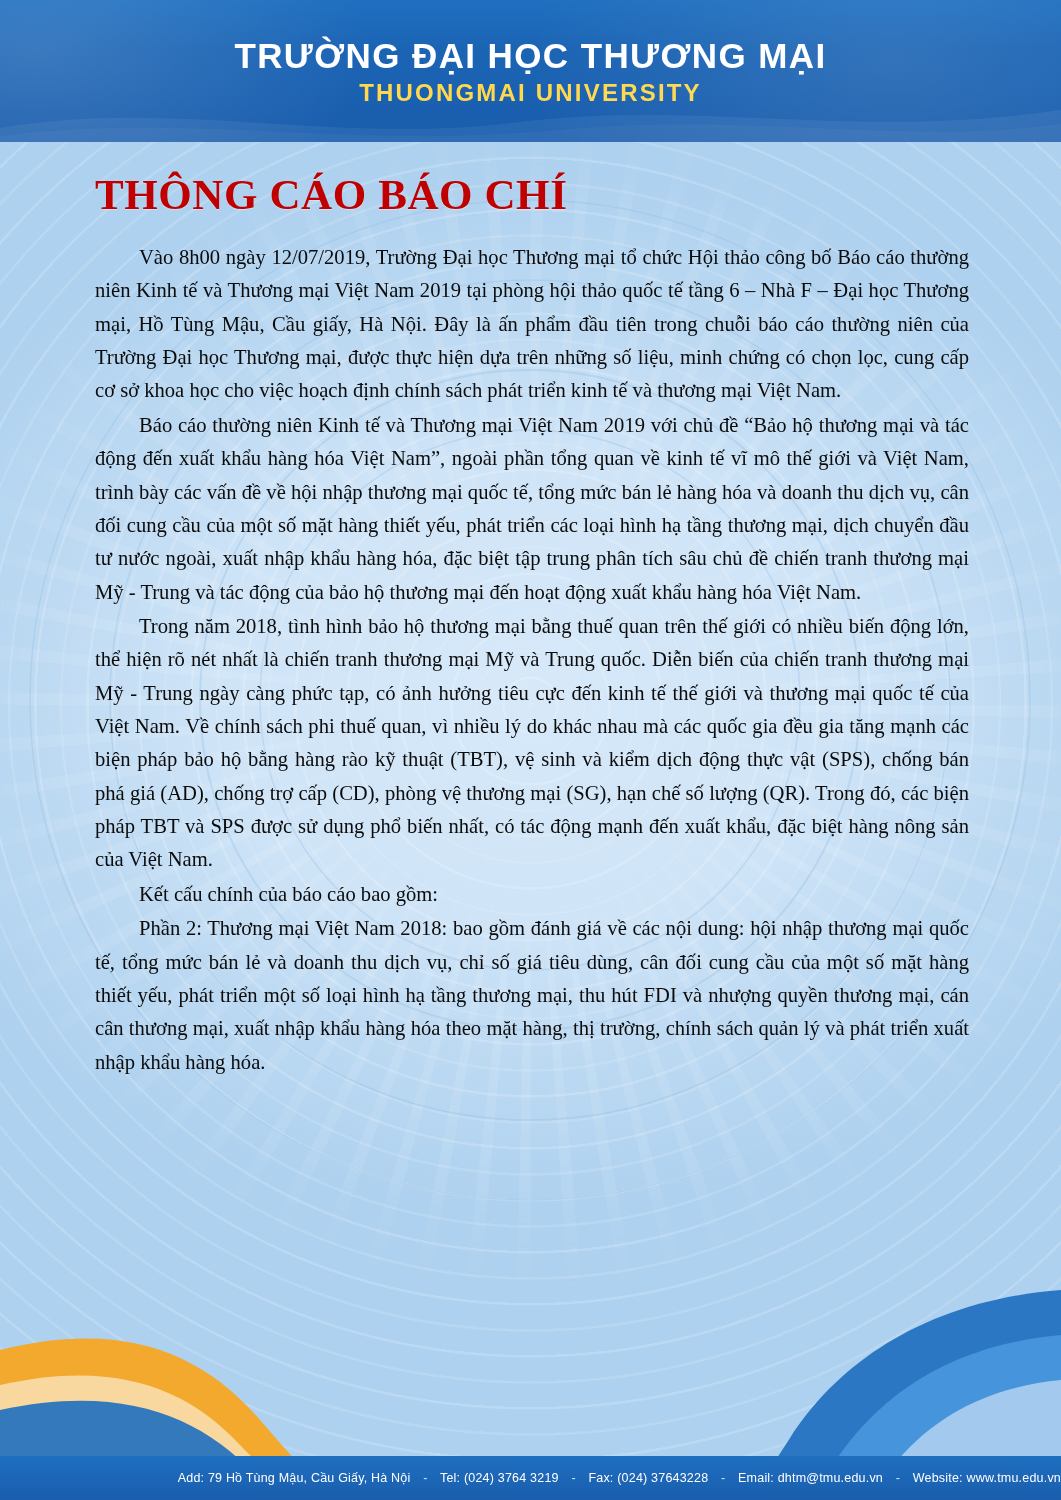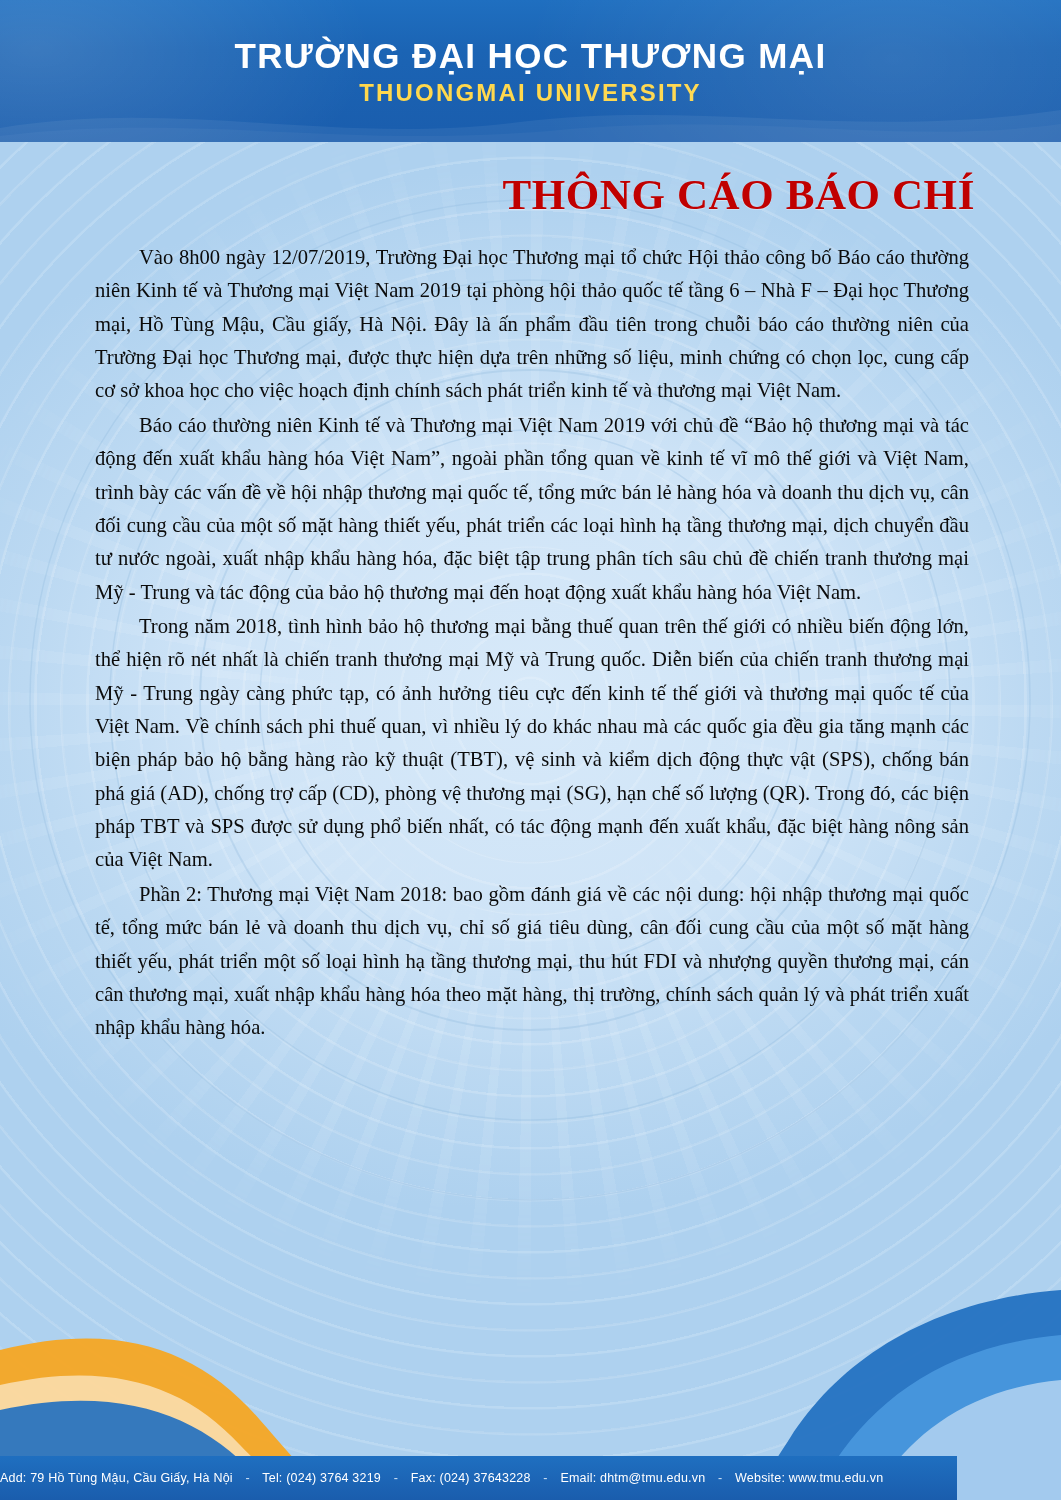--- a/index.html
+++ b/index.html
@@ -125,21 +125,21 @@
 
   
   .content {
     position: absolute;
     left: 95px;
     top: 170px;
     width: 880px;
   }
 
   .doc-title {
-    text-align: right;
+    text-align: left;
     font-family: "Liberation Serif", serif;
     font-weight: bold;
     font-size: 43px;
     letter-spacing: .6px;
     color: #c00000;
     margin: 0 0 22px 0;
     text-shadow: 0 1px 0 rgba(255,255,255,.35);
   }
 
   .para {
@@ -157,26 +157,26 @@
   .footer-art {
     position: absolute;
     left: 0; bottom: 0;
     width: 1061px;
     height: 330px;
     pointer-events: none;
   }
   .footer-band {
     position: absolute;
     left: 0; bottom: 0;
-    width: 957px;
+    width: 1061px;
     height: 44px;
     background: linear-gradient(180deg, #1f6fc0 0%, #1a5dad 100%);
     display: flex;
     align-items: center;
-    justify-content: flex-start;
+    justify-content: flex-end;
   }
   .footer-text {
     font-family: "Liberation Sans", sans-serif;
     font-size: 12.5px;
     color: #ffffff;
     letter-spacing: .2px;
     white-space: nowrap;
   }
   .footer-sep {
     color: #cfe3f7;
@@ -214,20 +214,21 @@
       </div>
     </div>
   </div>
 
   <div class="content">
     <h1 class="doc-title">THÔNG CÁO BÁO CHÍ</h1>
 
     <p class="para">Vào 8h00 ngày 12/07/2019, Trường Đại học Thương mại tổ chức Hội thảo công bố Báo cáo thường niên Kinh tế và Thương mại Việt Nam 2019 tại phòng hội thảo quốc tế tầng 6 – Nhà F – Đại học Thương mại, Hồ Tùng Mậu, Cầu giấy, Hà Nội. Đây là ấn phẩm đầu tiên trong chuỗi báo cáo thường niên của Trường Đại học Thương mại, được thực hiện dựa trên những số liệu, minh chứng có chọn lọc, cung cấp cơ sở khoa học cho việc hoạch định chính sách phát triển kinh tế và thương mại Việt Nam.</p>
     <p class="para">Báo cáo thường niên Kinh tế và Thương mại Việt Nam 2019 với chủ đề “Bảo hộ thương mại và tác động đến xuất khẩu hàng hóa Việt Nam”, ngoài phần tổng quan về kinh tế vĩ mô thế giới và Việt Nam, trình bày các vấn đề về hội nhập thương mại quốc tế, tổng mức bán lẻ hàng hóa và doanh thu dịch vụ, cân đối cung cầu của một số mặt hàng thiết yếu, phát triển các loại hình hạ tầng thương mại, dịch chuyển đầu tư nước ngoài, xuất nhập khẩu hàng hóa, đặc biệt tập trung phân tích sâu chủ đề chiến tranh thương mại Mỹ - Trung và tác động của bảo hộ thương mại đến hoạt động xuất khẩu hàng hóa Việt Nam.</p>
     <p class="para">Trong năm 2018, tình hình bảo hộ thương mại bằng thuế quan trên thế giới có nhiều biến động lớn, thể hiện rõ nét nhất là chiến tranh thương mại Mỹ và Trung quốc. Diễn biến của chiến tranh thương mại Mỹ - Trung ngày càng phức tạp, có ảnh hưởng tiêu cực đến kinh tế thế giới và thương mại quốc tế của Việt Nam. Về chính sách phi thuế quan, vì nhiều lý do khác nhau mà các quốc gia đều gia tăng mạnh các biện pháp bảo hộ bằng hàng rào kỹ thuật (TBT), vệ sinh và kiểm dịch động thực vật (SPS), chống bán phá giá (AD), chống trợ cấp (CD), phòng vệ thương mại (SG), hạn chế số lượng (QR). Trong đó, các biện pháp TBT và SPS được sử dụng phổ biến nhất, có tác động mạnh đến xuất khẩu, đặc biệt hàng nông sản của Việt Nam.</p>
+    <p class="para">Kết cấu chính của báo cáo bao gồm:</p>
     <p class="para">Phần 2: Thương mại Việt Nam 2018: bao gồm đánh giá về các nội dung: hội nhập thương mại quốc tế, tổng mức bán lẻ và doanh thu dịch vụ, chỉ số giá tiêu dùng, cân đối cung cầu của một số mặt hàng thiết yếu, phát triển một số loại hình hạ tầng thương mại, thu hút FDI và nhượng quyền thương mại, cán cân thương mại, xuất nhập khẩu hàng hóa theo mặt hàng, thị trường, chính sách quản lý và phát triển xuất nhập khẩu hàng hóa.</p>
   </div>
 
   <svg class="footer-art" viewBox="0 0 1061 330" preserveAspectRatio="none">
     <path d="M0,180 C120,150 200,180 260,250 C300,296 320,318 330,330 L0,330 Z" fill="#f5a623" opacity="0.95"></path>
     <path d="M0,215 C110,190 185,215 240,275 C272,308 288,322 296,330 L0,330 Z" fill="#ffffff" opacity="0.55"></path>
     <path d="M0,240 C120,214 200,245 255,305 C270,320 280,326 286,330 L0,330 Z" fill="#1f6fc0" opacity="0.9"></path>
 
     <path d="M1061,120 C930,130 840,190 790,268 C768,302 756,320 748,330 L1061,330 Z" fill="#1f6fc0" opacity="0.92"></path>
     <path d="M1061,165 C950,175 880,225 836,290 C820,313 812,324 806,330 L1061,330 Z" fill="#4b9ae0" opacity="0.85"></path>

